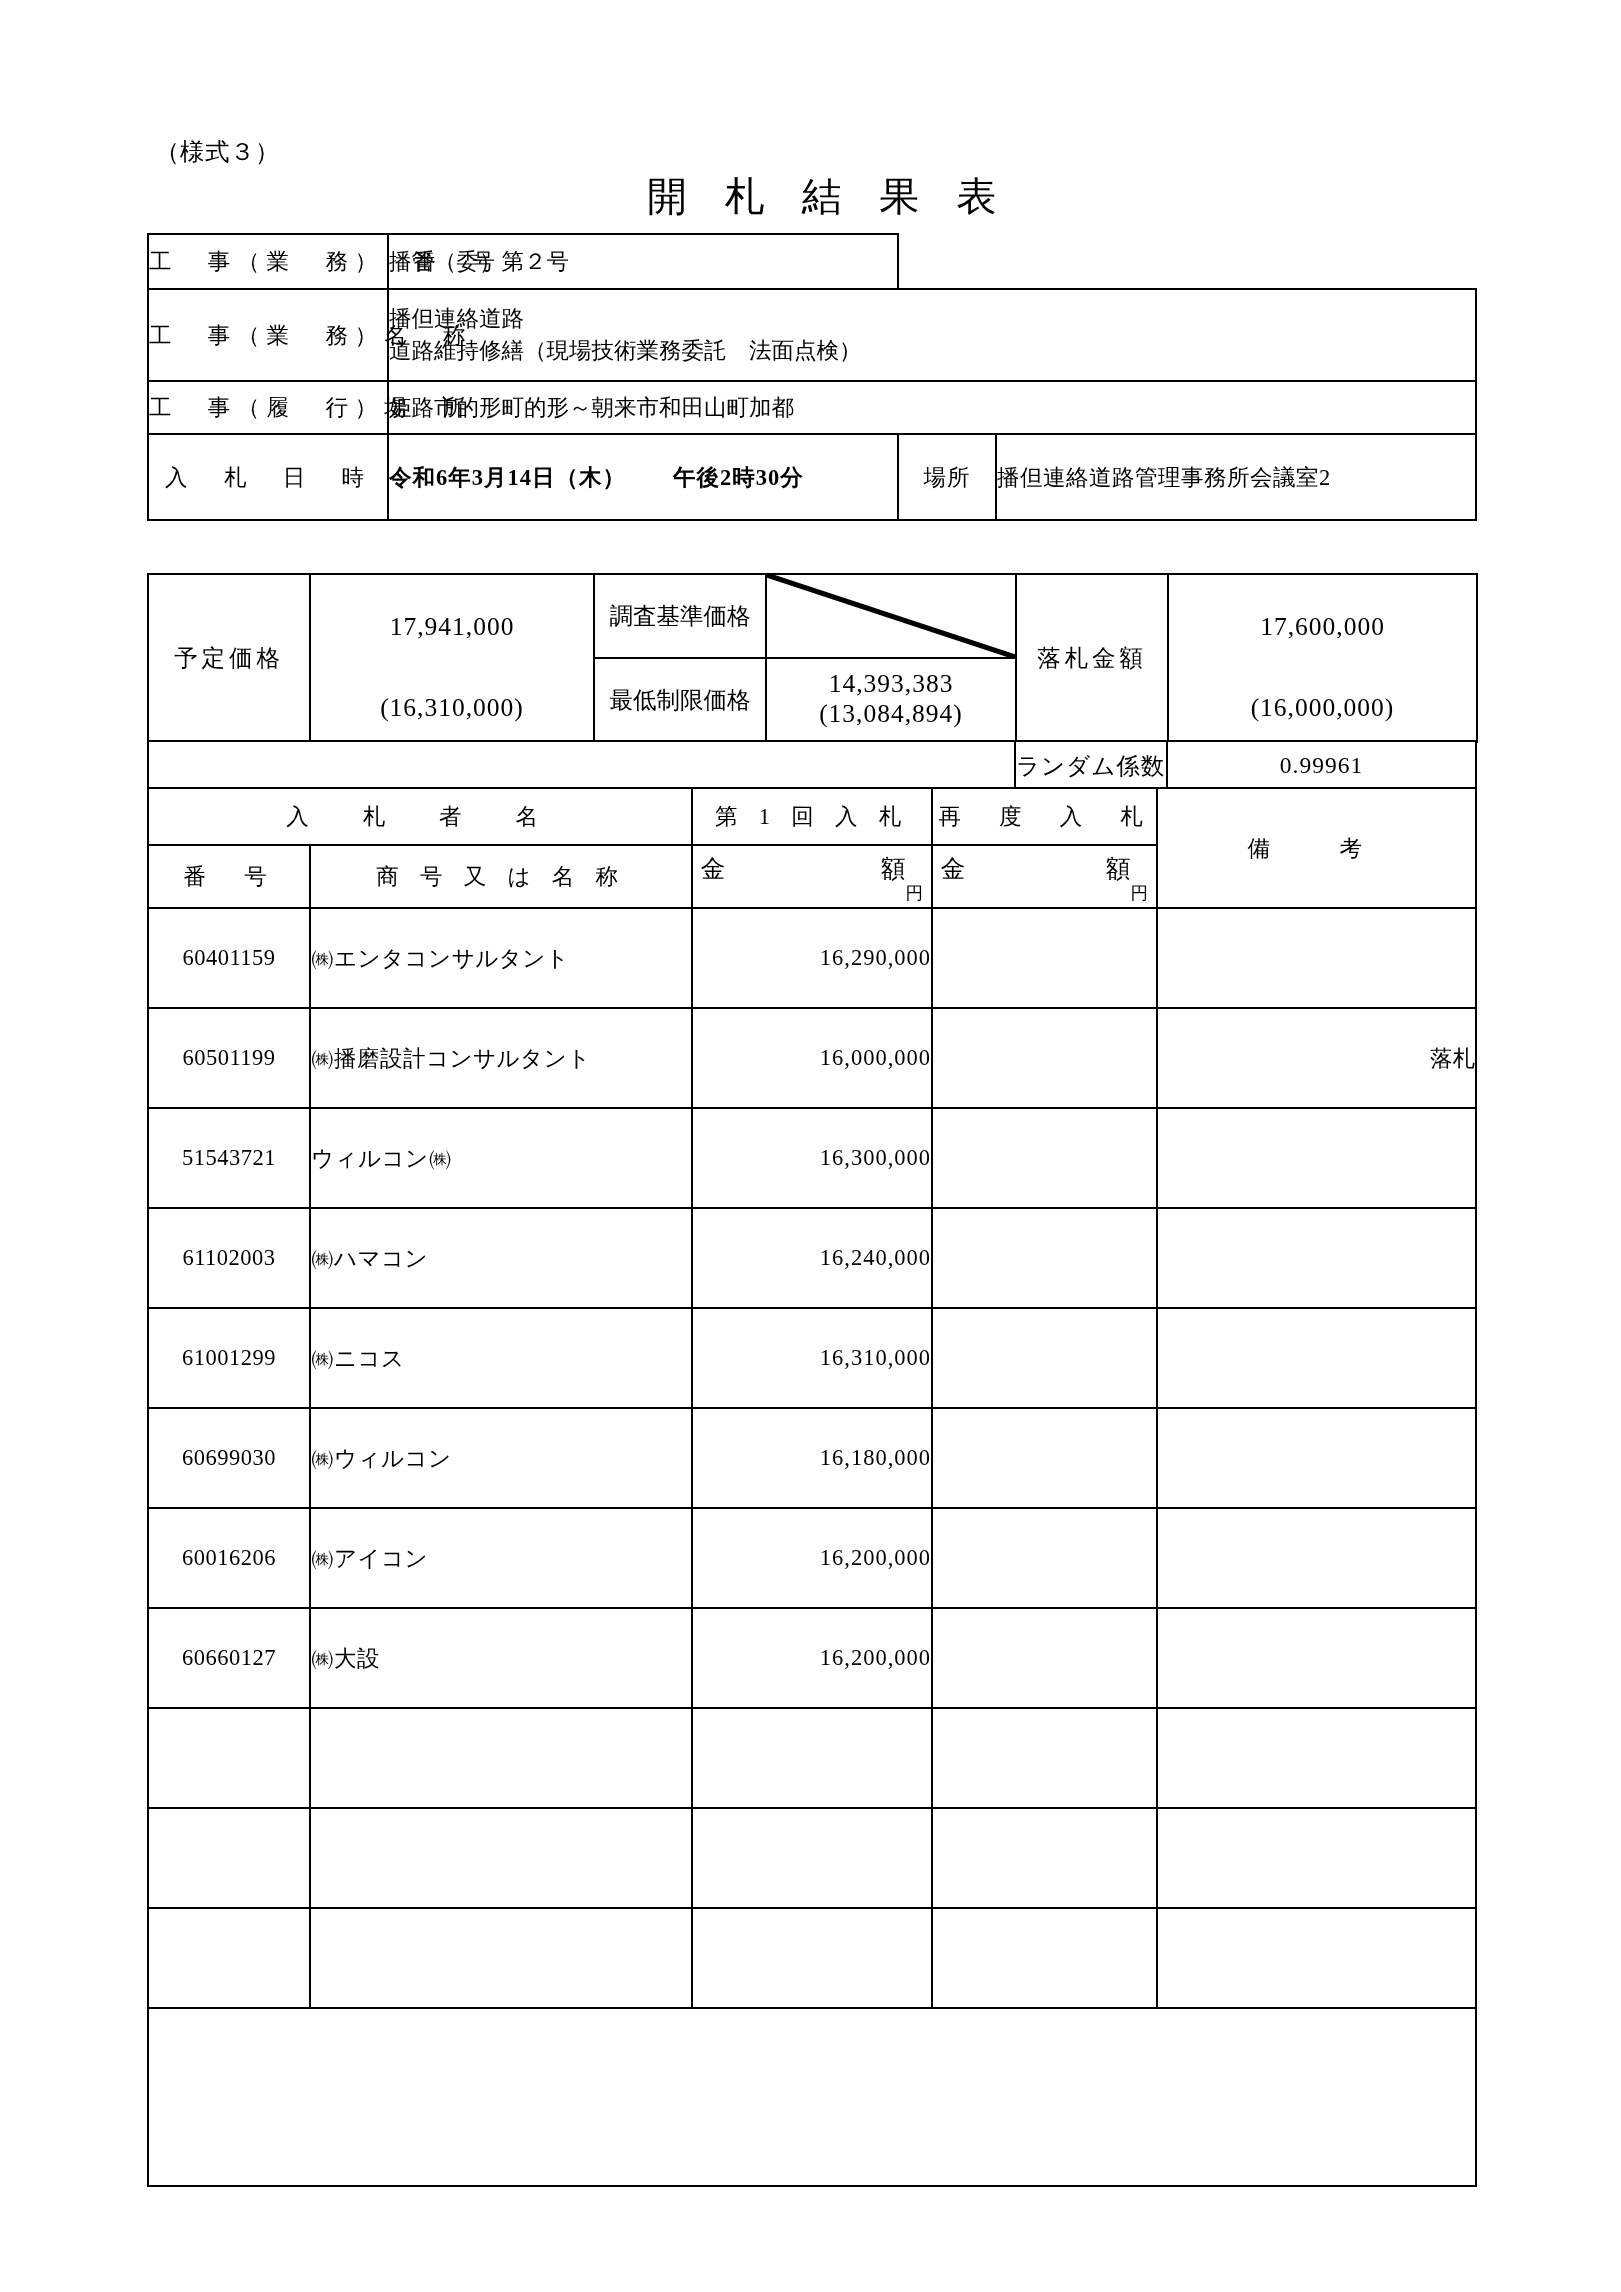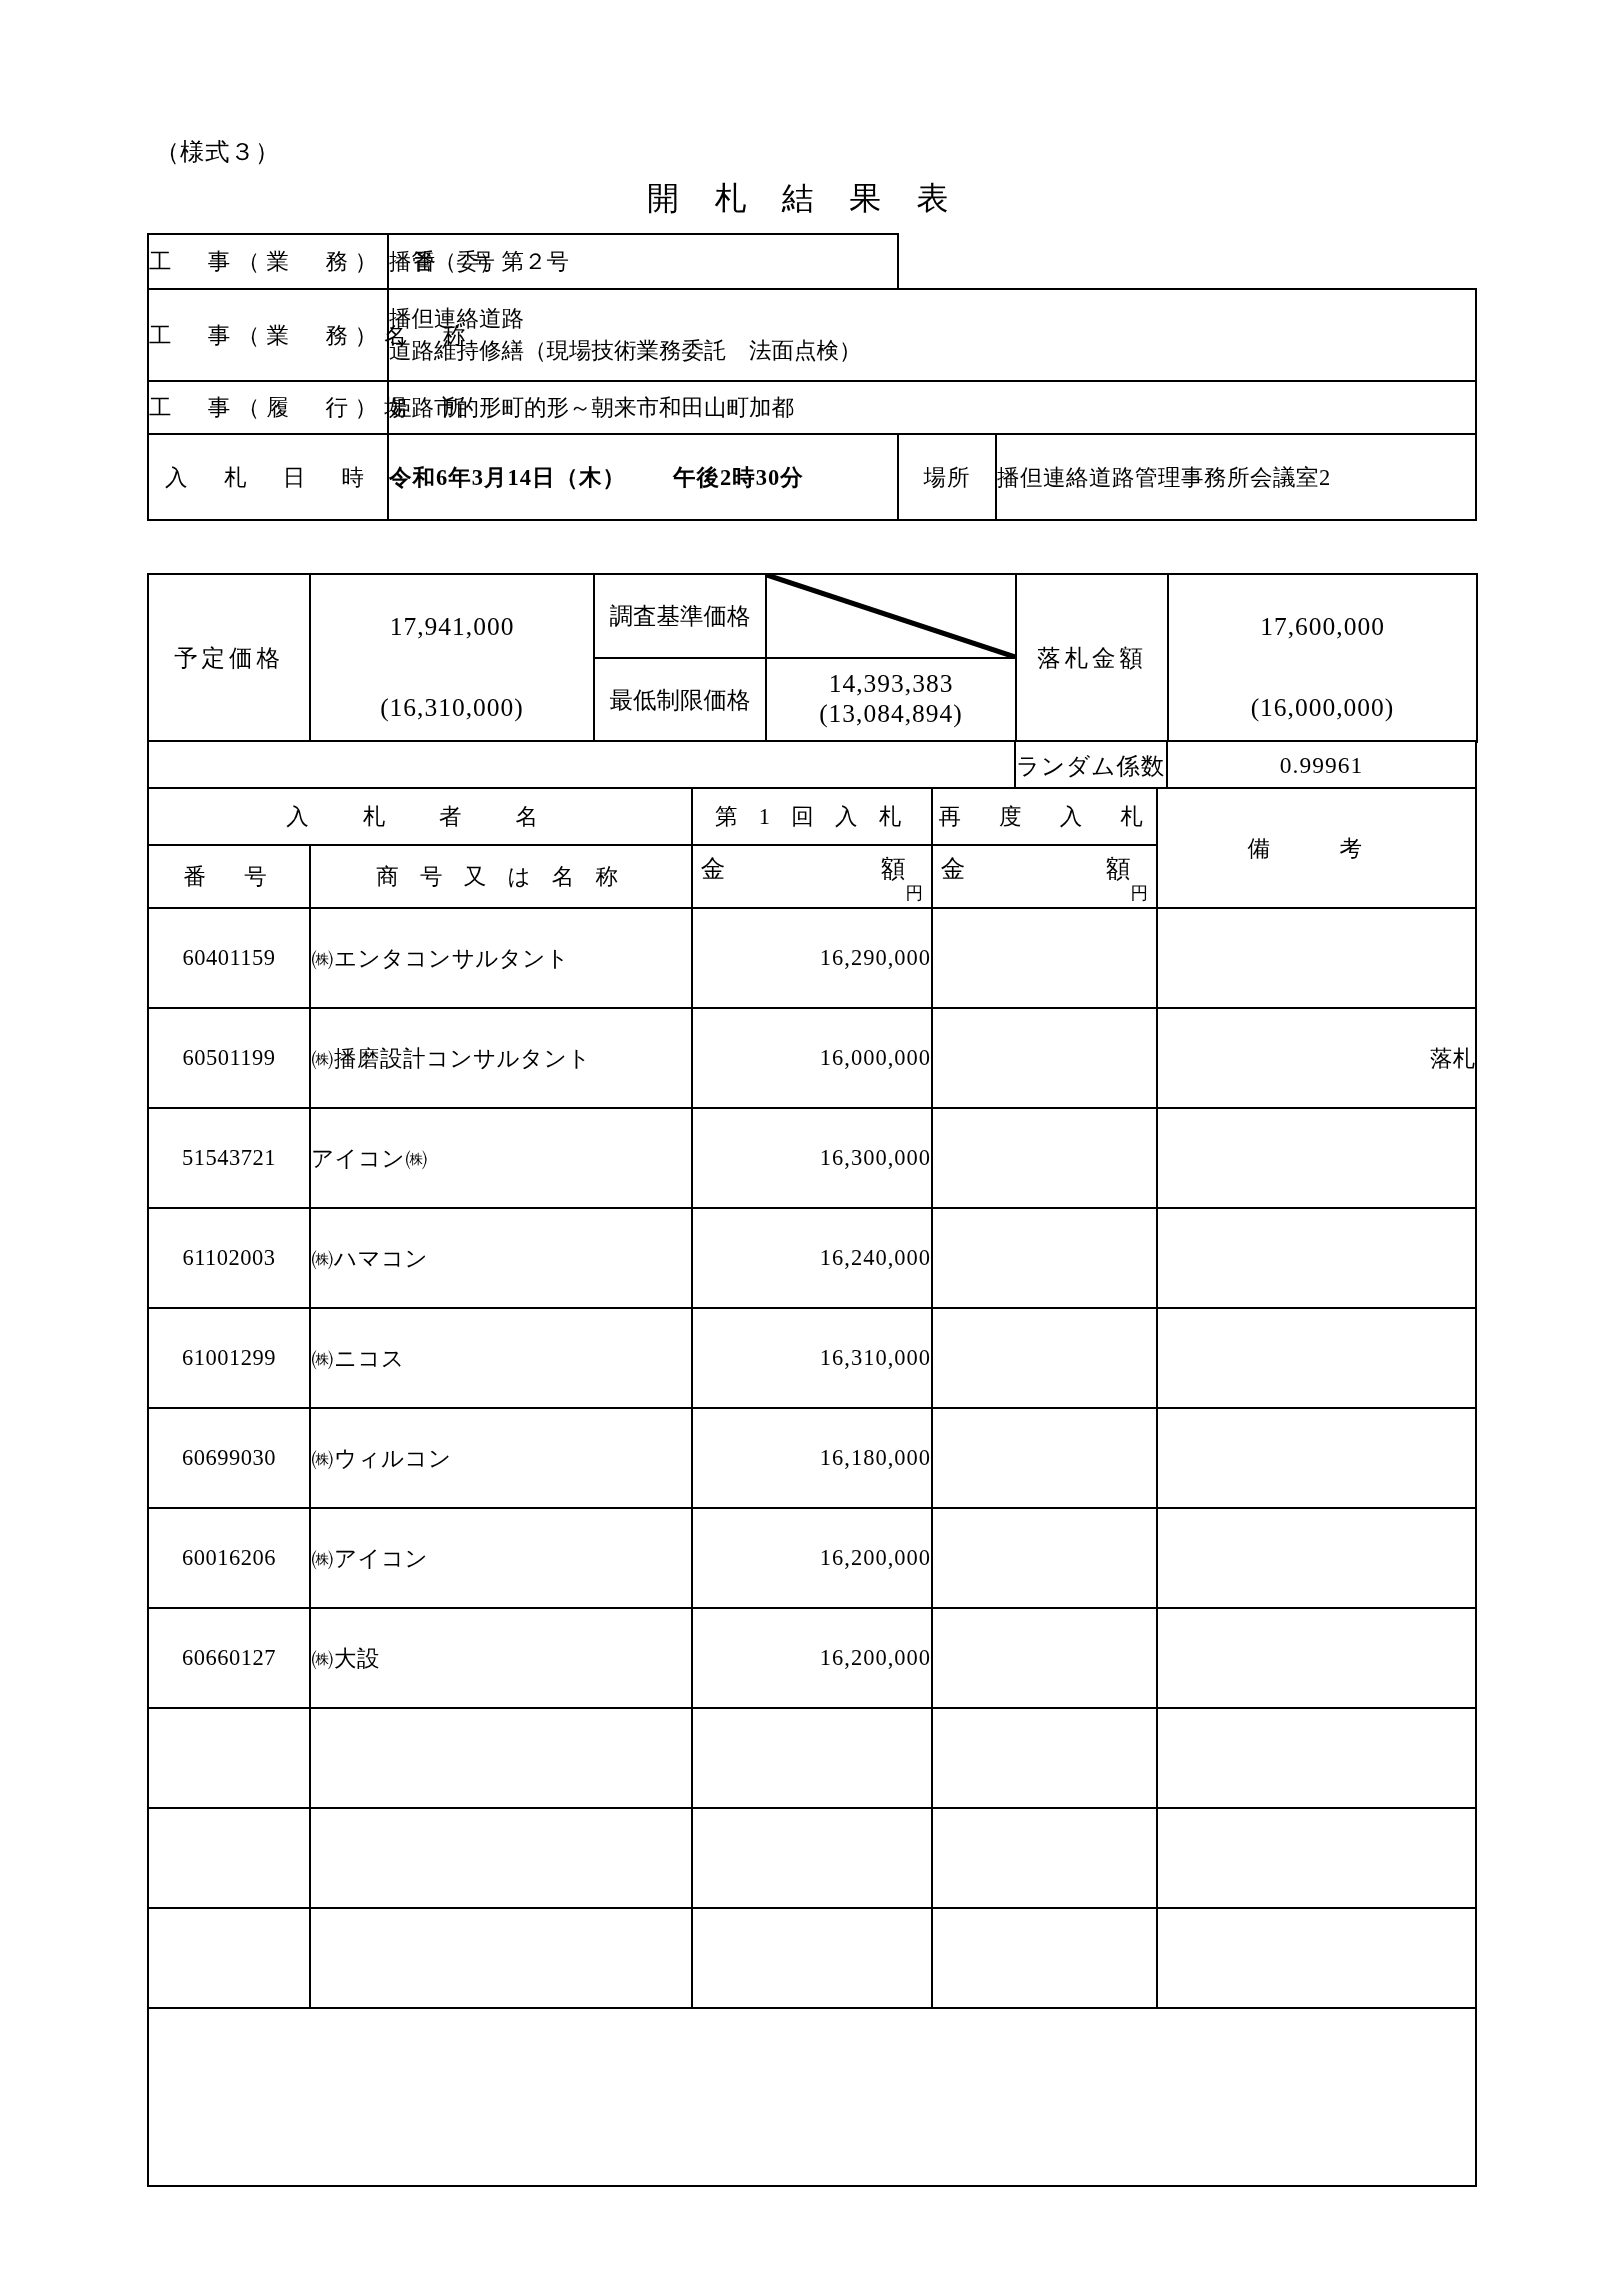--- a/index.html
+++ b/index.html
@@ -23,22 +23,22 @@
   .form-no {
     position: absolute;
     left: 155px;
     top: 135px;
     font-size: 24.5px;
     letter-spacing: 0.5px;
   }
   .doc-title {
     position: absolute;
     left: 647px;
-    top: 177px;
-    font-size: 32px;
+    top: 169px;
+    font-size: 40px;
     letter-spacing: 13.7px;
     font-weight: normal;
   }
 
   
   .tbl {
     position: absolute;
     border-collapse: collapse;
     table-layout: fixed;
   }
@@ -377,21 +377,21 @@
       </tr>
       <tr>
         <td class="row-no">60501199</td>
         <td class="row-name">㈱播磨設計コンサルタント</td>
         <td class="row-amt">16,000,000</td>
         <td class="row-amt"></td>
         <td class="row-remark">落札</td>
       </tr>
       <tr>
         <td class="row-no">51543721</td>
-        <td class="row-name">アイコン㈱</td>
+        <td class="row-name">ウィルコン㈱</td>
         <td class="row-amt">16,300,000</td>
         <td class="row-amt"></td>
         <td class="row-remark"></td>
       </tr>
       <tr>
         <td class="row-no">61102003</td>
         <td class="row-name">㈱ハマコン</td>
         <td class="row-amt">16,240,000</td>
         <td class="row-amt"></td>
         <td class="row-remark"></td>

